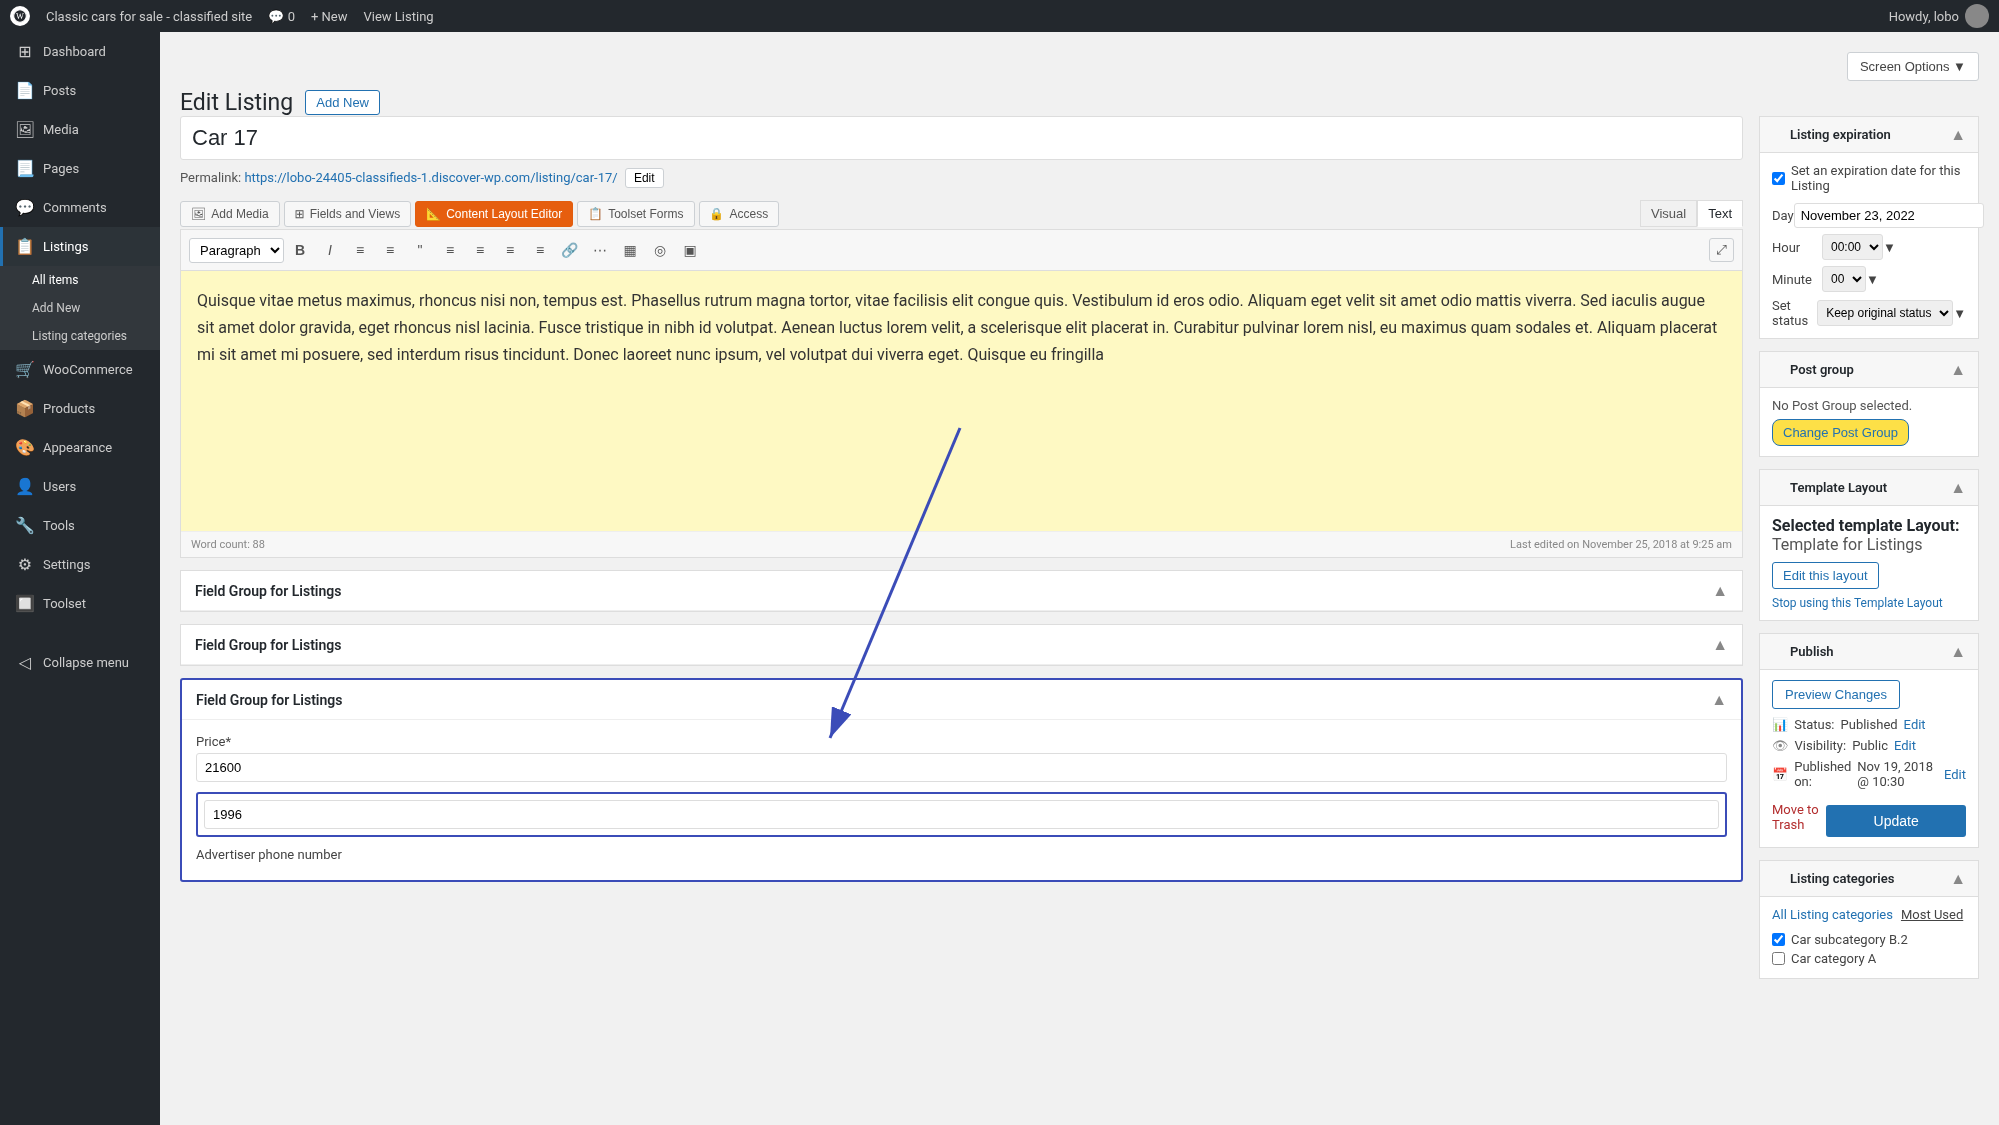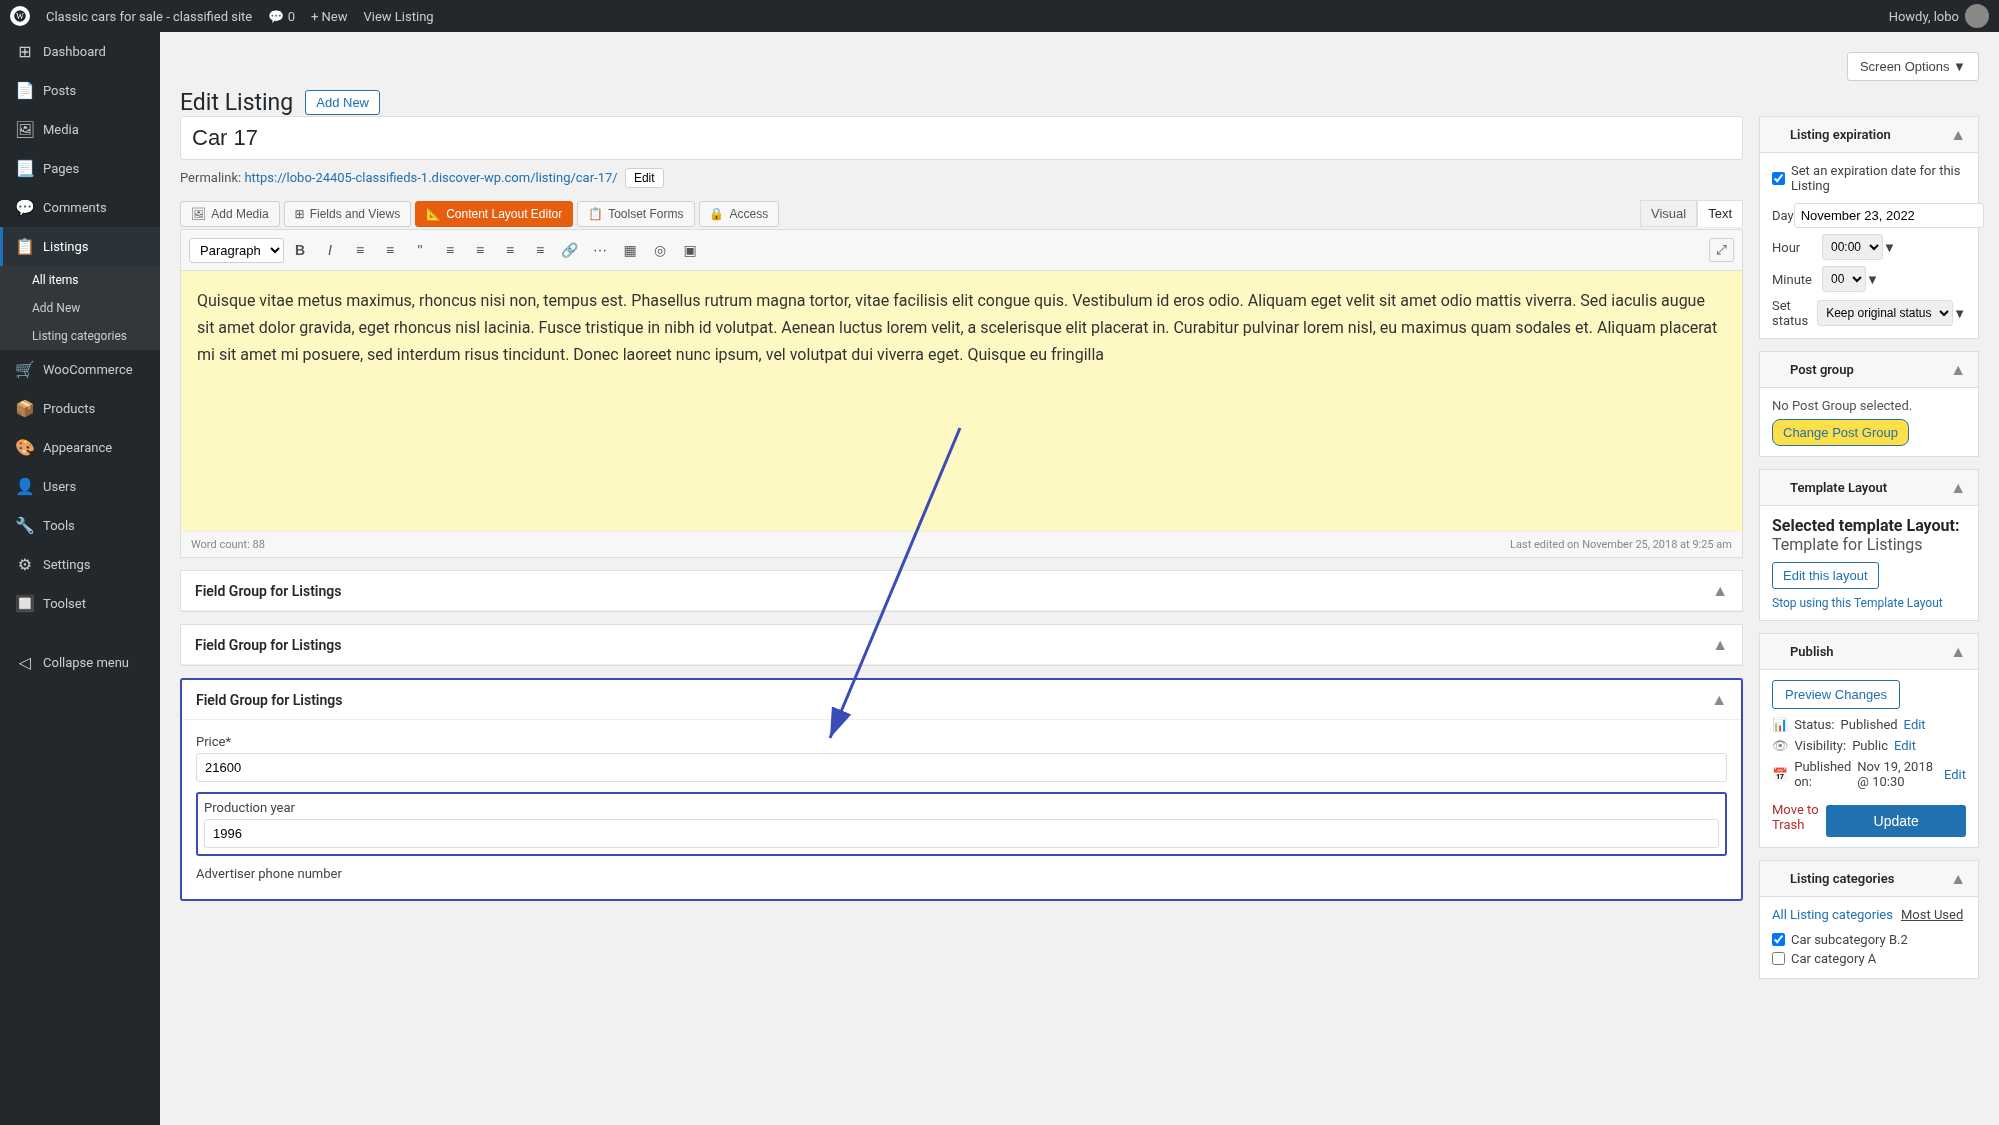--- a/index.html
+++ b/index.html
@@ -589,21 +589,20 @@
             <div class="field-group-header">
               <h3>Field Group for Listings</h3>
               <span class="collapse-icon">▲</span>
             </div>
             <div class="field-group-body">
               <div>
                 <div class="field-label">Price*</div>
                 <input class="field-input" type="text" value="21600" style="">
               </div>
               <div style="border: 2px solid #3b4cb8; border-radius: 3px; padding: 6px;">
-                <div class="field-label">Production year</div>
                 <input class="field-input" type="text" value="1996" style="margin-bottom: 0px;">
               </div>
               <div style="margin-top:10px;">
                 <div class="field-label">Advertiser phone number</div>
               </div>
             </div>
           </div>
         </div>
 
       </div>

